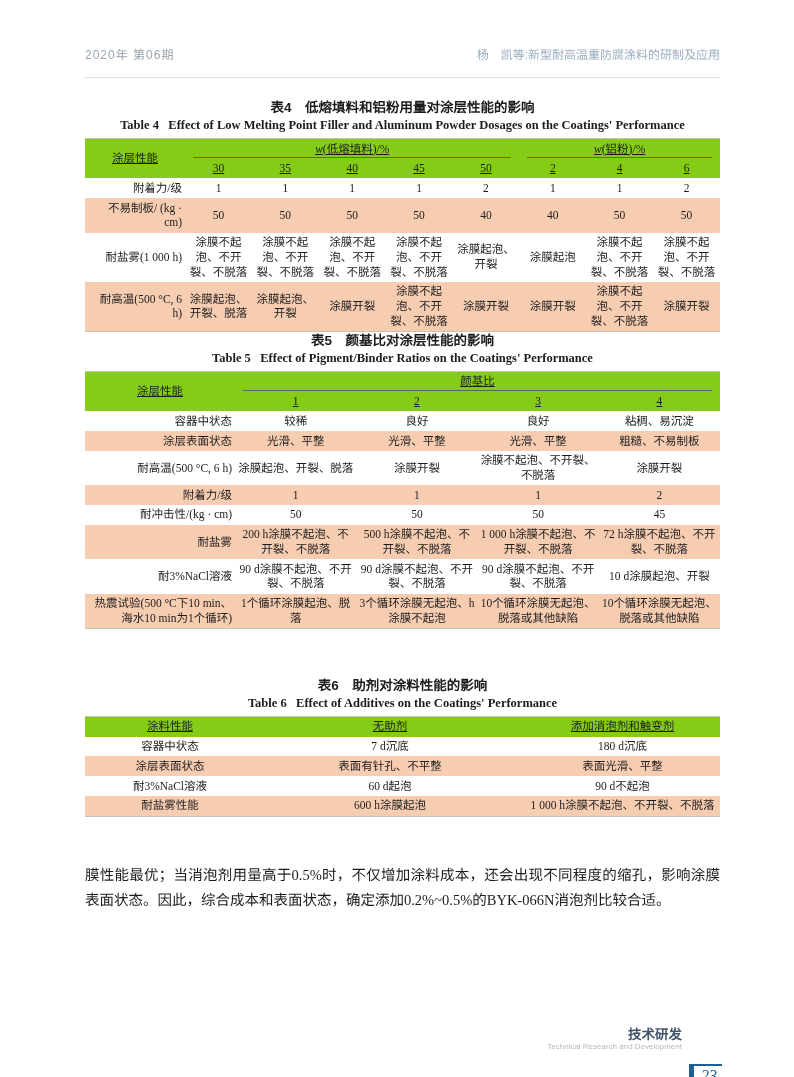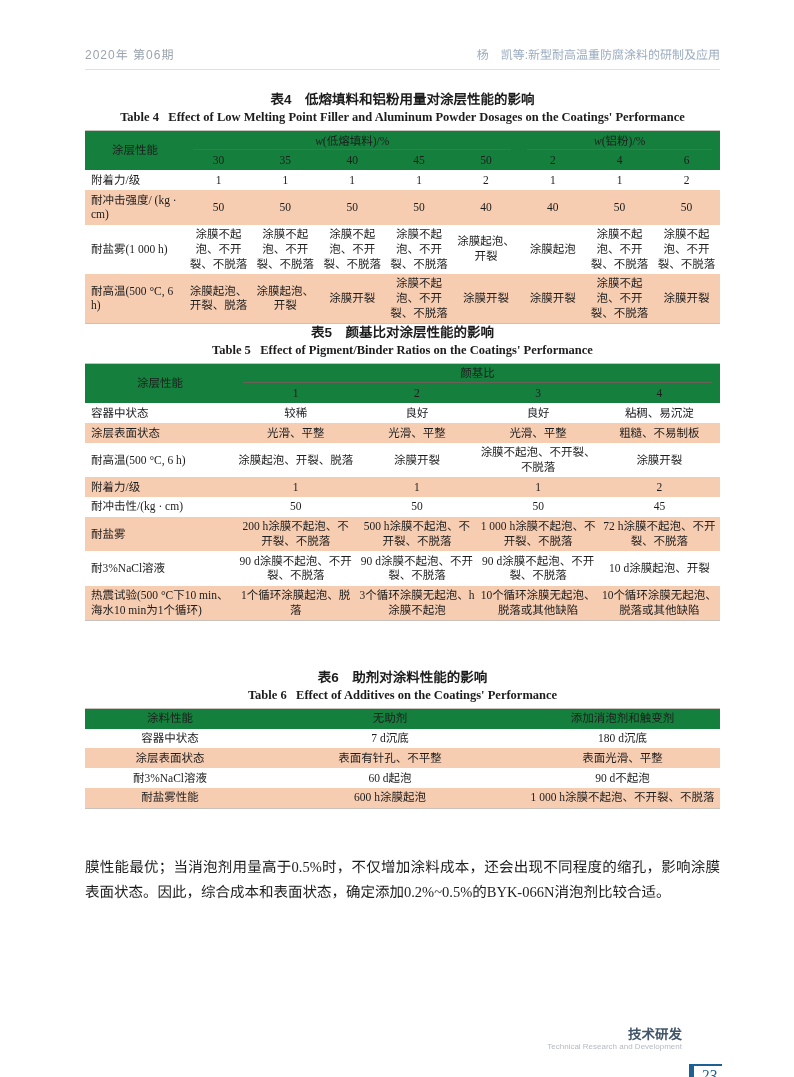--- a/index.html
+++ b/index.html
@@ -12,21 +12,21 @@
     background:#ffffff;
     font-family:"Liberation Serif","DejaVu Serif",serif;
     color:#1c1c1c;
     overflow:hidden;
   }
   
   .page-header{
     display:flex;justify-content:space-between;align-items:center;
     font-family:"Liberation Sans","DejaVu Sans",sans-serif;
     font-size:12px;
-    padding-bottom:7px;
+    padding-bottom:15px;
     border-bottom:1px solid #dde1e5;
   }
   .issue{color:#9aa4ae;letter-spacing:1px;}
   .running-title{color:#9cadc0;}
   
   .tbl-block{width:635px;}
   .t4-block{margin-top:21px;}
   .t5-block{}
   .t6-block{margin-top:48px;}
   .t-title-zh{
@@ -39,23 +39,23 @@
   }
   table{
     width:635px;table-layout:fixed;border-collapse:collapse;
     border-top:1px solid #c9c2bc;border-bottom:1px solid #c9c2bc;
     font-size:11.5px;line-height:1.28;
   }
   th,td{
     font-weight:normal;text-align:center;vertical-align:middle;
     padding:2.5px 3px;word-break:break-word;
   }
-  thead{background:#15803d;}
+  thead{background:#84cc16;text-decoration:underline;}
   tbody tr:nth-child(even){background:#f7cdb2;}
-  tbody th.rowlabel{text-align:left;padding-left:6px;}
+  tbody th.rowlabel{text-align:right;padding-left:6px;}
   .t6 tbody th.rowlabel{text-align:center;padding-left:3px;}
   .corner{font-weight:normal;}
   .grp{position:relative;}
   .grp::after{
     content:"";position:absolute;left:8px;right:8px;bottom:1px;
     border-bottom:1px solid #6b5f57;
   }
   .ital{font-style:italic;}
   .t4 col.c0{width:100px;} .t4 col.cd{width:66.8px;}
   .t5 col.c0{width:150px;} .t5 col.cd{width:121.2px;}
@@ -136,21 +136,21 @@
             <td>1</td>
             <td>1</td>
             <td>1</td>
             <td>1</td>
             <td>2</td>
             <td>1</td>
             <td>1</td>
             <td>2</td>
           </tr>
           <tr>
-            <th class="rowlabel">耐冲击强度/ (kg · cm)</th>
+            <th class="rowlabel">不易制板/ (kg · cm)</th>
             <td>50</td>
             <td>50</td>
             <td>50</td>
             <td>50</td>
             <td>40</td>
             <td>40</td>
             <td>50</td>
             <td>50</td>
           </tr>
           <tr>

